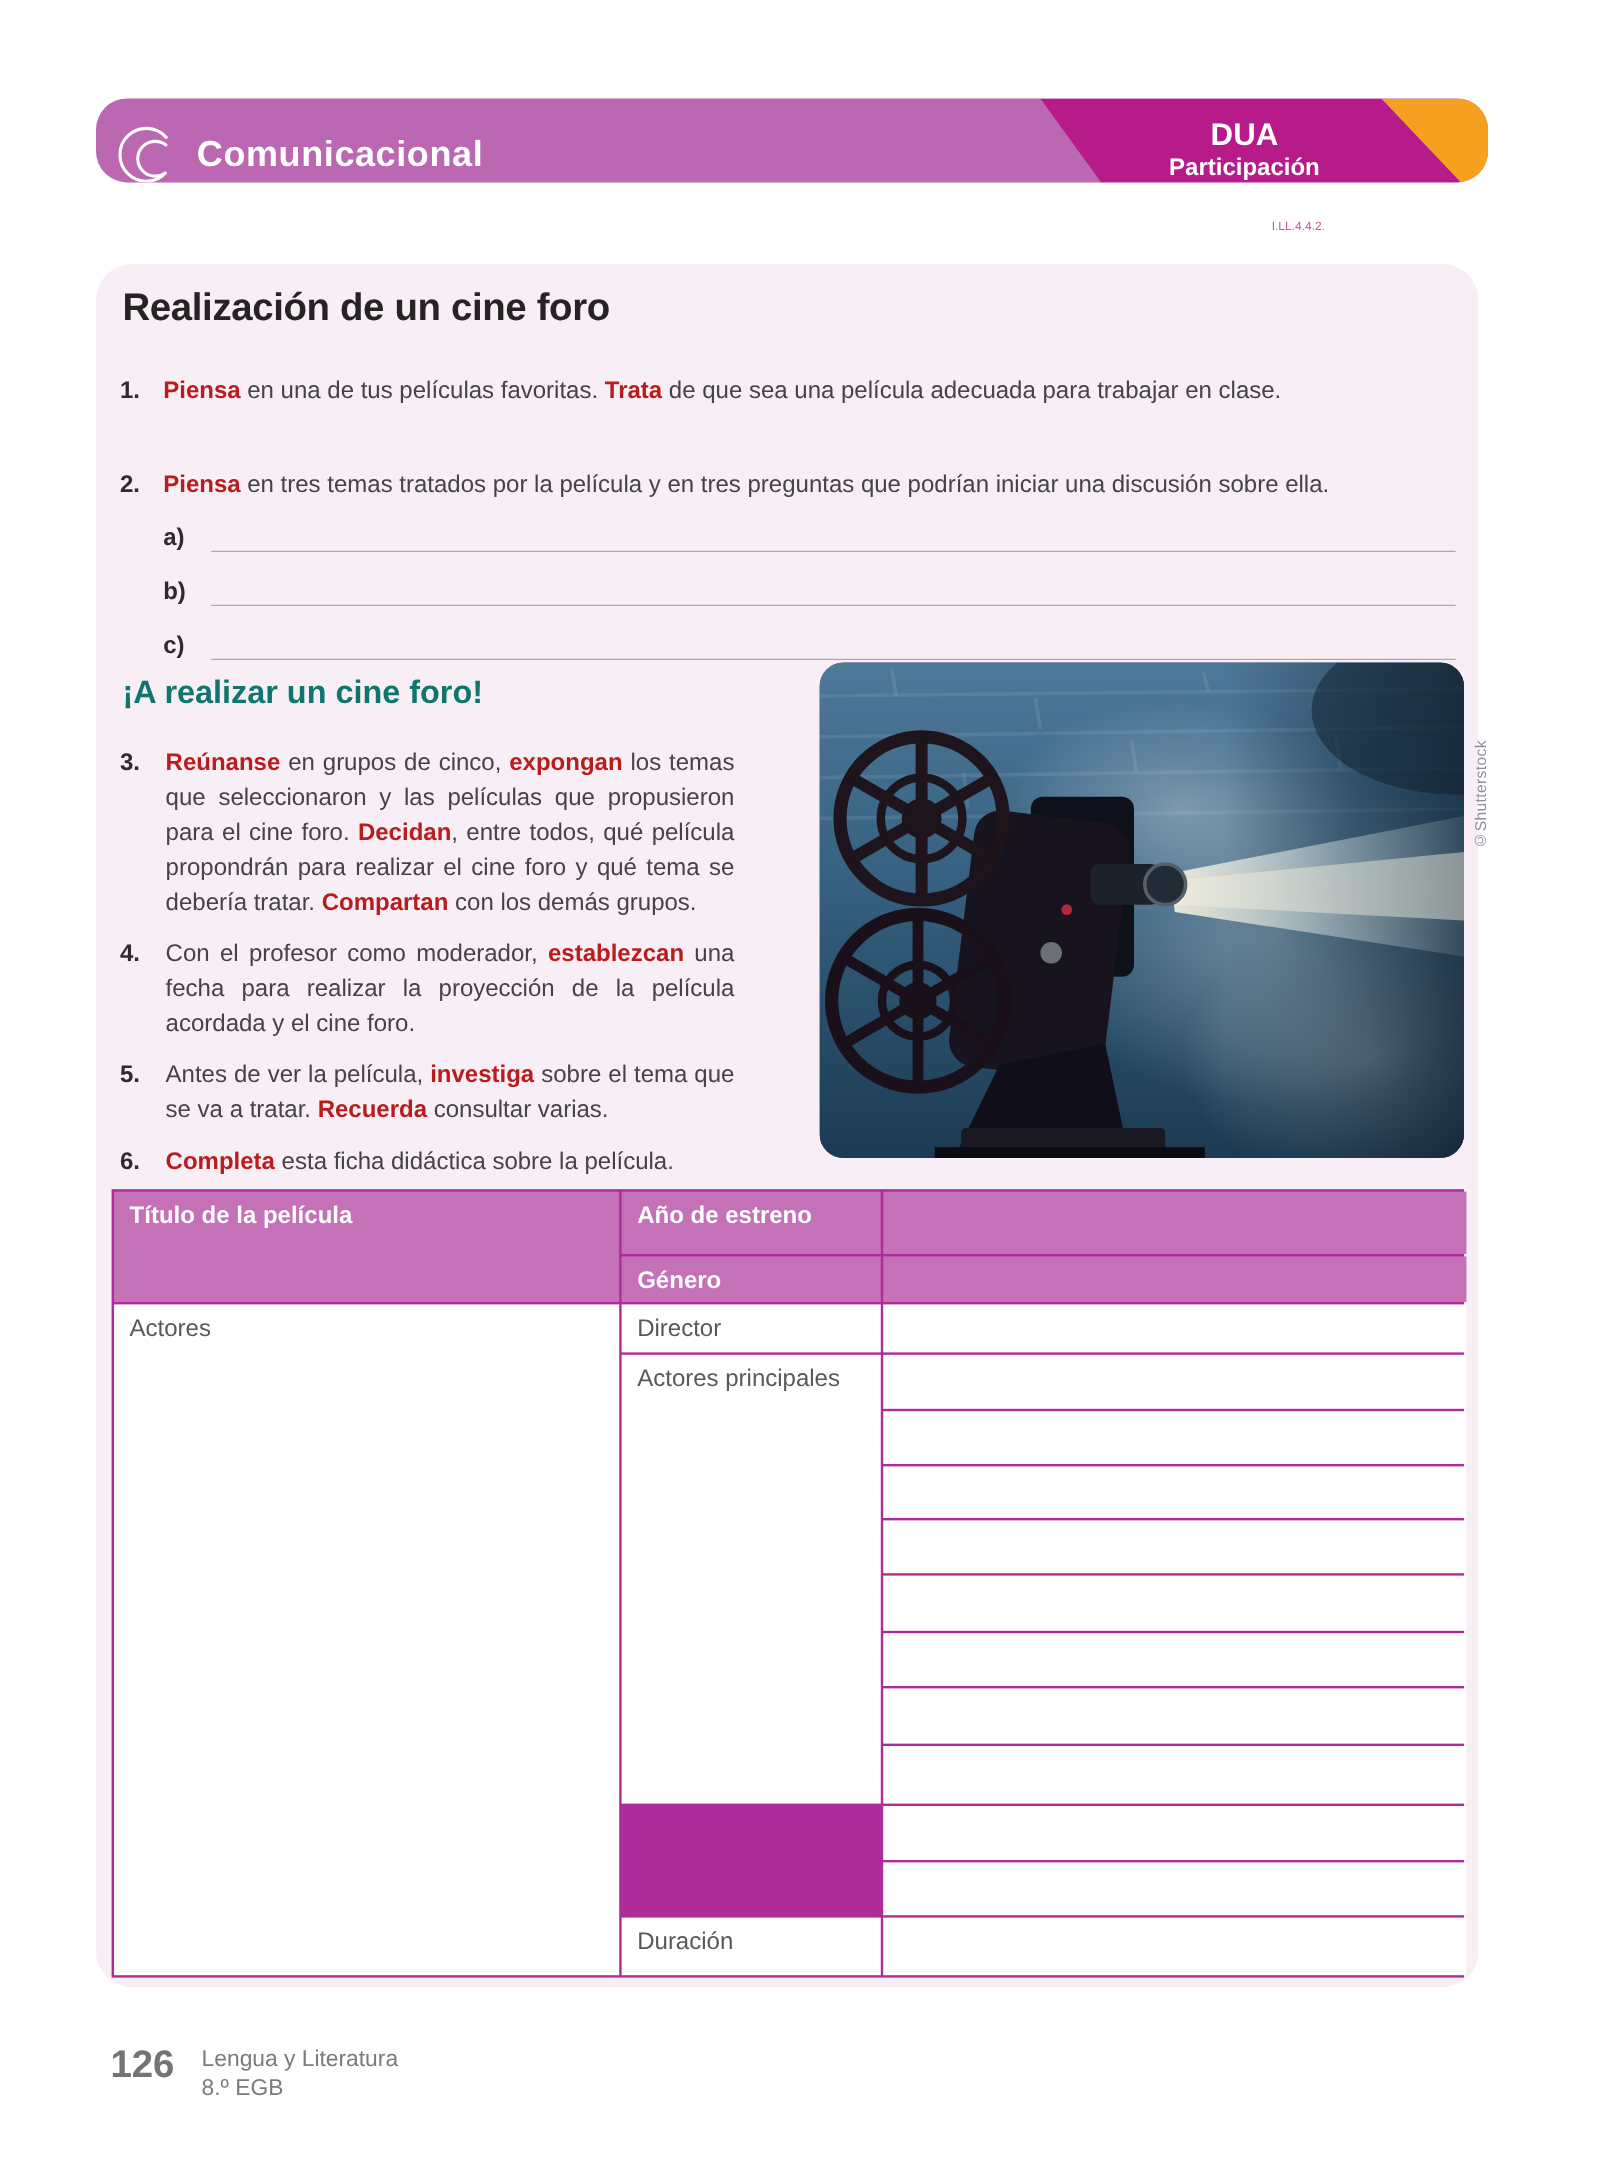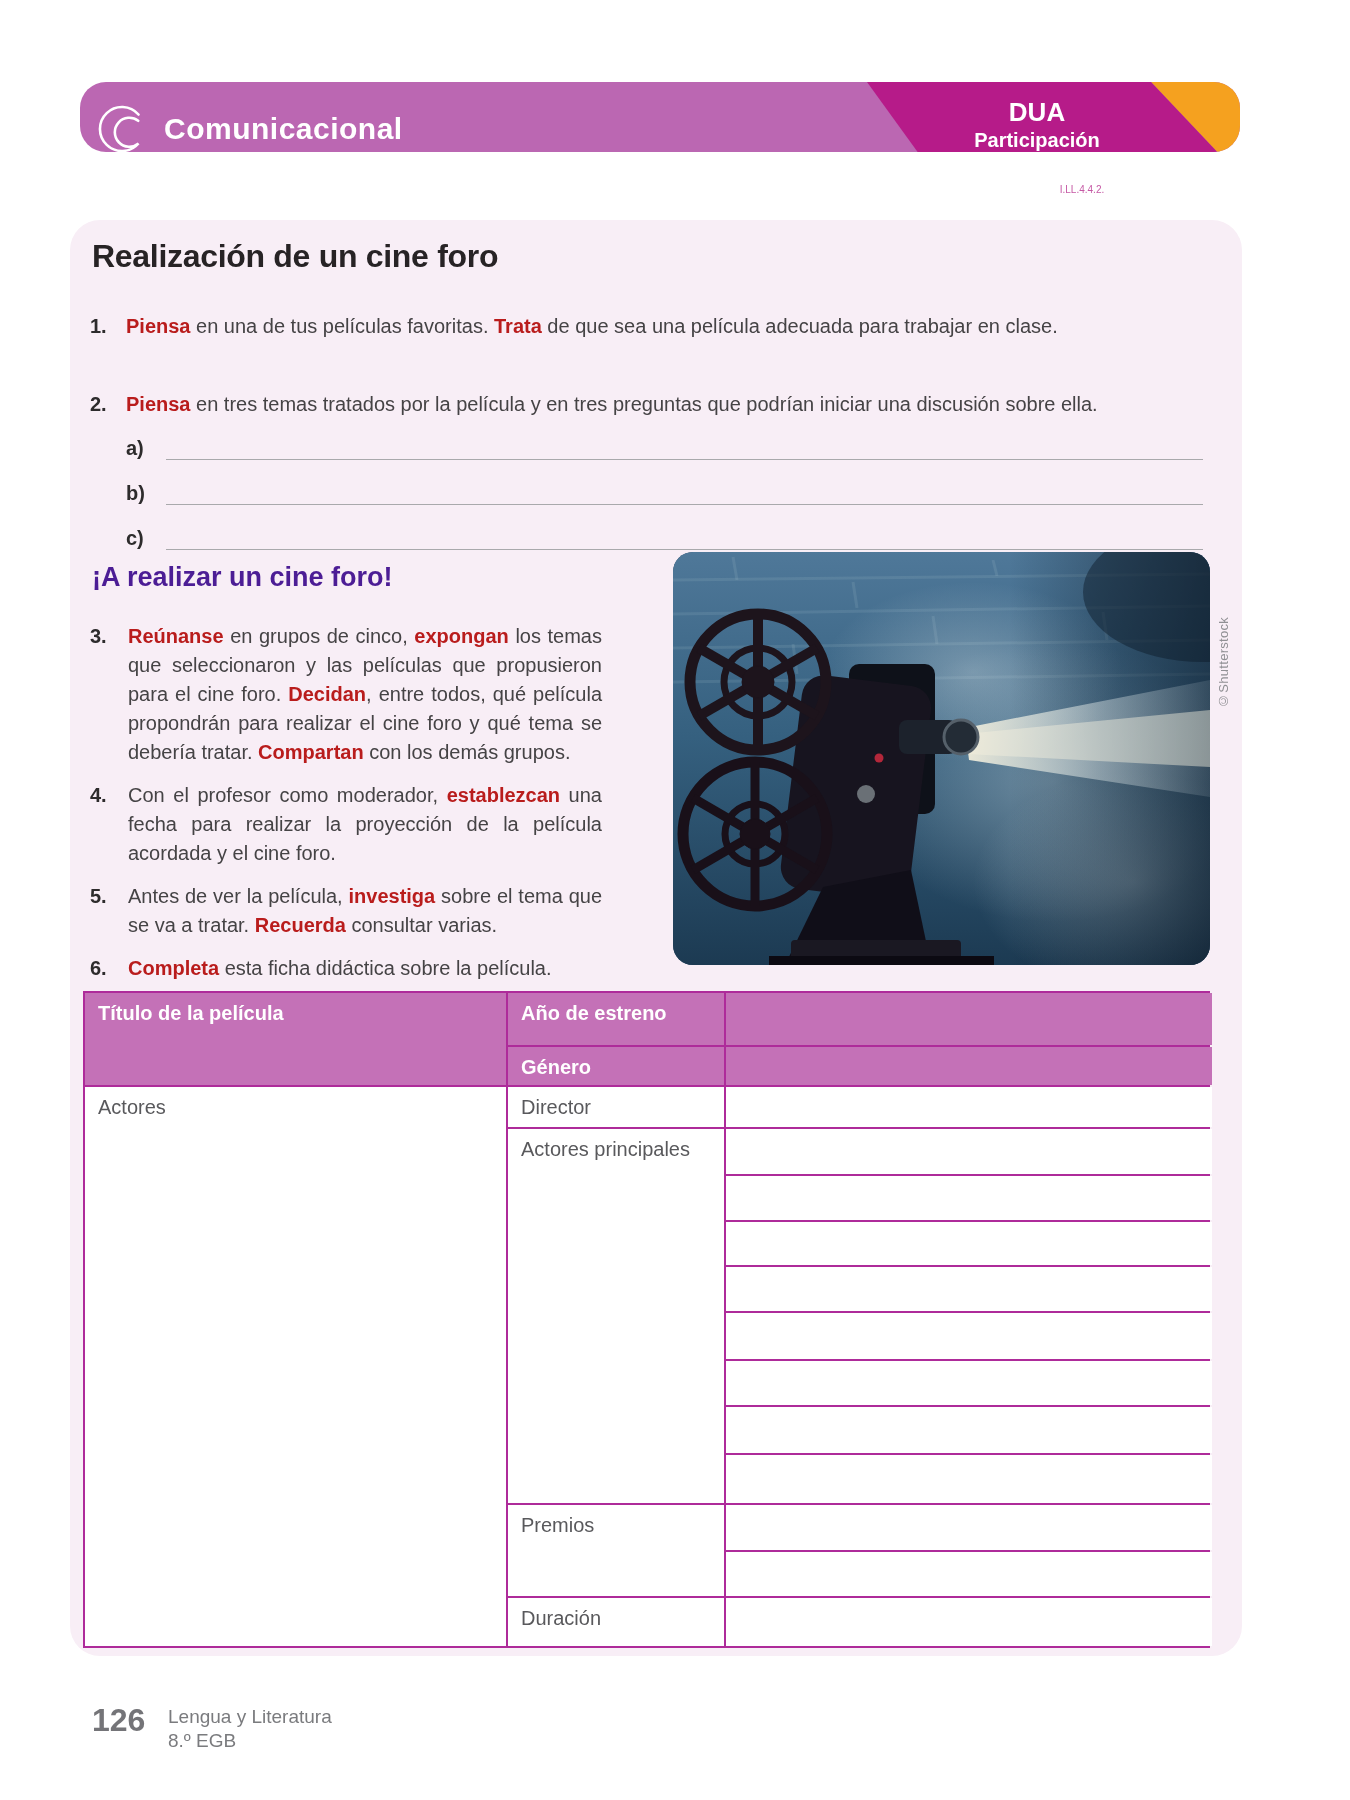--- a/index.html
+++ b/index.html
@@ -18,36 +18,36 @@
   .banner-title{position:absolute;left:84px;top:0;height:94px;display:flex;align-items:center;
           color:#ffffff;font-size:30px;font-weight:600;letter-spacing:.5px;}
   .dua-block{position:absolute;left:852px;top:15px;width:210px;text-align:center;color:#fff;}
   .dua-main{font-size:26px;font-weight:700;line-height:30px;}
   .dua-sub{font-size:20px;font-weight:700;line-height:26px;}
 
   .code{position:absolute;left:932px;top:184px;width:300px;text-align:center;
         color:#c558a4;font-size:10px;}
 
   
-  .card{position:absolute;left:70px;top:220px;width:1152px;height:1436px;border-radius:30px;
-        background:#f8eef6;padding-left:20px;}
+  .card{position:absolute;left:80px;top:220px;width:1152px;height:1436px;border-radius:30px;
+        background:#f8eef6;}
   .card h1{position:absolute;left:22px;top:16px;margin:0;font-size:32px;line-height:40px;
         color:#272325;letter-spacing:-.3px;}
   .item{position:absolute;left:20px;width:1112px;display:flex;font-size:20px;line-height:28px;}
   .item .num{width:36px;flex:0 0 36px;font-weight:700;color:#2d2b2c;}
   .bold{font-weight:700;color:#b91c1c;}
   .item1{top:92px;}
   .item2{top:170px;}
 
   .letter-row{position:absolute;left:56px;width:1077px;height:32px;display:flex;align-items:flex-end;}
   .letter-row .lab{font-weight:700;color:#2d2b2c;font-size:20px;width:30px;}
   .letter-row .wline{flex:1;border-bottom:1.5px solid #a9a9ac;margin-left:10px;height:26px;}
   .row-a{top:208px;} .row-b{top:253px;} .row-c{top:298px;}
 
-  .card h2{position:absolute;left:22px;top:342px;margin:0;font-size:27px;color:#4c1d95;}
+  .card h2{position:absolute;left:22px;top:342px;margin:0;font-size:27px;color:#0f766e;}
 
   .steps{position:absolute;left:20px;top:402px;width:512px;}
   .step{display:flex;font-size:20px;line-height:29px;margin-bottom:14px;}
   .step .num{width:38px;flex:0 0 38px;font-weight:700;color:#2d2b2c;}
   .step .txt{flex:1;text-align:justify;}
 
   
   .photo{position:absolute;left:603px;top:332px;width:537px;height:413px;border-radius:20px;
          overflow:hidden;background:#2c4a66;}
   .credit{position:absolute;left:1146px;top:338px;height:150px;writing-mode:vertical-rl;
@@ -228,21 +228,20 @@
       <div class="cell" style="grid-column:2;grid-row:4/12;">Actores principales</div>
       <div class="cell" style="grid-column:3;grid-row:4;"></div>
       <div class="cell" style="grid-column:3;grid-row:5;"></div>
       <div class="cell" style="grid-column:3;grid-row:6;"></div>
       <div class="cell" style="grid-column:3;grid-row:7;"></div>
       <div class="cell" style="grid-column:3;grid-row:8;"></div>
       <div class="cell" style="grid-column:3;grid-row:9;"></div>
       <div class="cell" style="grid-column:3;grid-row:10;"></div>
       <div class="cell" style="grid-column:3;grid-row:11;"></div>
 
-      <div class="cell" style="grid-column:2;grid-row:12/14;">Premios</div>
       <div class="cell" style="grid-column:3;grid-row:12;"></div>
       <div class="cell" style="grid-column:3;grid-row:13;"></div>
 
       <div class="cell" style="grid-column:2;grid-row:14;">Duración</div>
       <div class="cell" style="grid-column:3;grid-row:14;"></div>
     </div>
   </div>
 
   <div class="pagenum">126</div>
   <div class="footer-txt">

